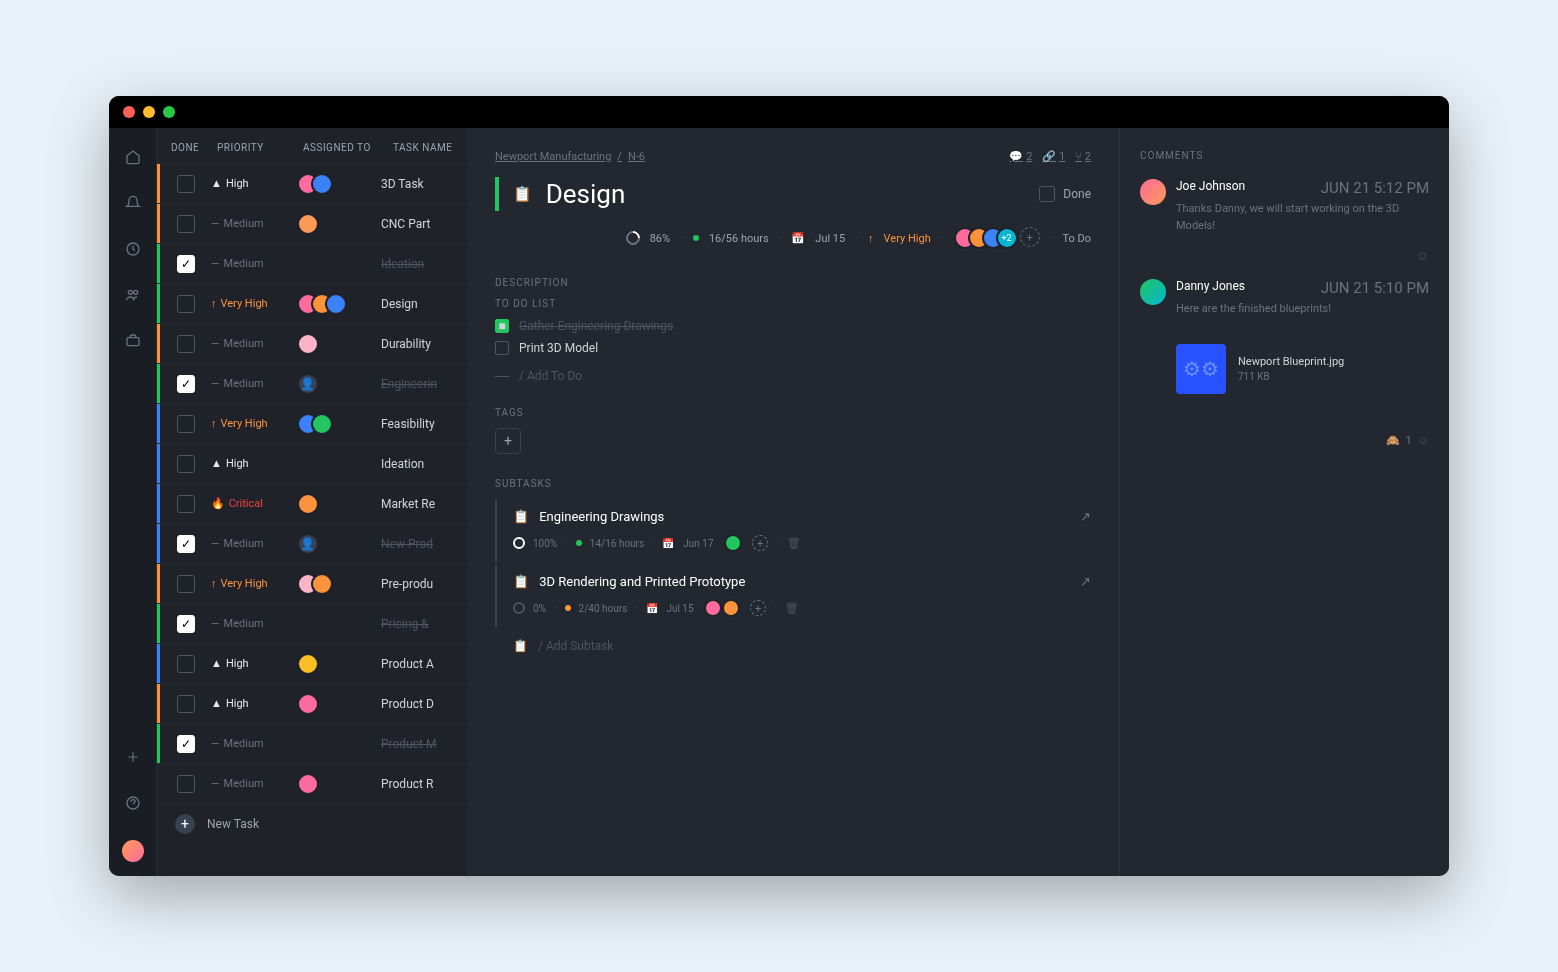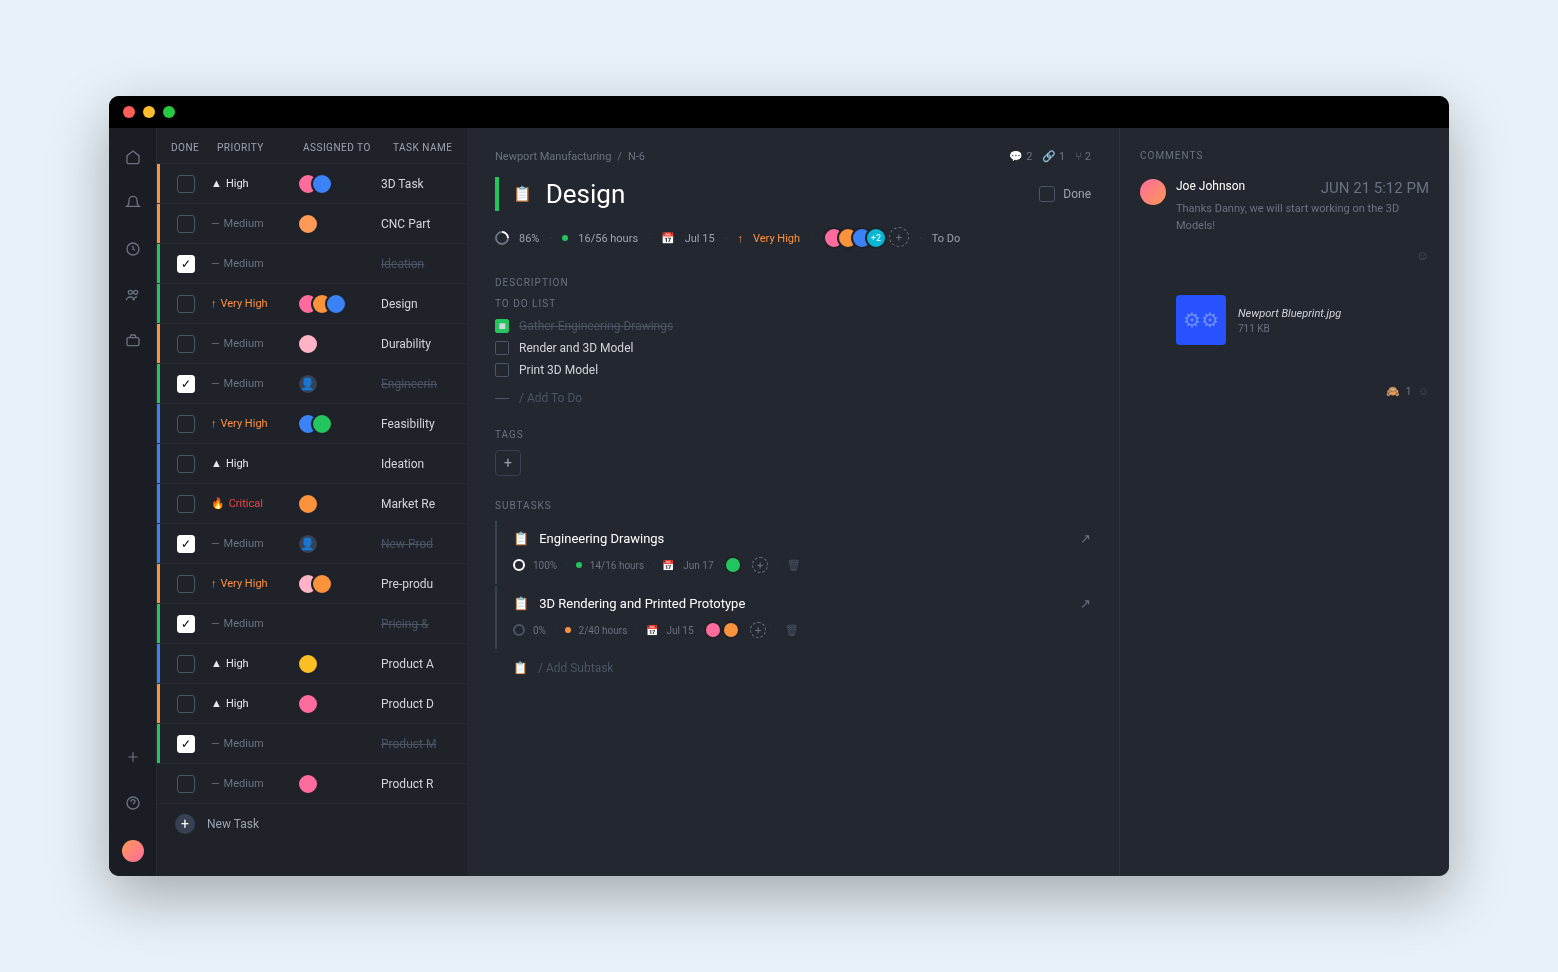--- a/index.html
+++ b/index.html
@@ -31,32 +31,32 @@
 .chk.checked{background:#fff;border-color:#fff;color:#000;}
 .pri-high{color:#e5e7eb;} .pri-medium{color:#6b7280;} .pri-vhigh{color:#fb923c;} .pri-crit{color:#ef4444;}
 .strike{text-decoration:line-through;color:#4b5563 !important;}
 .av{width:22px;height:22px;border-radius:50%;border:2px solid #1f2329;margin-left:-8px;display:inline-block;}
 .av:first-child{margin-left:0;}
 .av-empty{background:#374151;display:flex;align-items:center;justify-content:center;color:#6b7280;}
 .newtask{display:flex;align-items:center;height:40px;padding-left:18px;gap:12px;color:#9ca3af;font-size:12px;border-top:1px solid #262a33;}
 .plus-circle{width:20px;height:20px;border-radius:50%;background:#374151;display:flex;align-items:center;justify-content:center;color:#fff;font-size:14px;}
 
 .detail{flex:1;background:#23272f;padding:22px 28px;overflow:auto;color:#d1d5db;font-size:13px;display:flex;flex-direction:column;}
-.breadcrumb{display:flex;justify-content:space-between;color:#6b7280;font-size:11px;margin-bottom:14px;}
+.breadcrumb{display:flex;justify-content:space-between;color:#6b7280;font-size:11px;margin-bottom:14px;text-decoration:underline;}
 .bc-left{display:flex;gap:6px;}
 .bc-right{display:flex;gap:10px;align-items:center;}
 .bc-stat{display:flex;align-items:center;gap:3px;}
 .title-row{display:flex;align-items:center;justify-content:space-between;margin-bottom:16px;}
 .title-left{display:flex;align-items:center;gap:14px;}
 .title-bar{width:4px;height:34px;background:#22c55e;}
 .clip-icon{color:#3b82f6;font-size:15px;}
 .title-text{font-size:26px;color:#fff;}
 .done-toggle{display:flex;align-items:center;gap:8px;color:#9ca3af;font-size:12px;}
 .done-chk{width:16px;height:16px;border:1.5px solid #4b5563;border-radius:3px;}
-.meta-row{display:flex;align-items:center;gap:10px;font-size:11px;color:#9ca3af;margin-bottom:28px;flex-wrap:wrap;}
+.meta-row{display:flex;align-items:center;gap:10px;font-size:11px;color:#9ca3af;margin-bottom:28px;flex-wrap:wrap;justify-content:flex-end;}
 .meta-sep{color:#374151;}
 .progress-icon{width:14px;height:14px;border:2px solid #6b7280;border-radius:50%;border-top-color:#fff;transform:rotate(45deg);display:inline-block;}
 .dot{width:6px;height:6px;border-radius:50%;display:inline-block;}
 .dot-green{background:#22c55e;}
 .dot-orange{background:#fb923c;}
 .cal-icon{display:inline-flex;align-items:center;}
 .avs{display:flex;}
 .add-av{width:20px;height:20px;border-radius:50%;border:1px dashed #6b7280;display:flex;align-items:center;justify-content:center;color:#6b7280;font-size:11px;margin-left:2px;}
 .sect-label{font-size:10px;letter-spacing:1px;color:#6b7280;margin-bottom:10px;}
 .desc-text{color:#d1d5db;font-size:13px;margin-bottom:26px;}
@@ -81,21 +81,21 @@
 .comment{display:flex;gap:10px;margin-bottom:10px;}
 .com-av{width:26px;height:26px;border-radius:50%;flex-shrink:0;}
 .com-body{flex:1;}
 .com-head{display:flex;justify-content:space-between;margin-bottom:4px;}
 .com-name{color:#fff;font-size:12px;}
 .com-date{color:#6b7280;font-size:15px;}
 .com-text{color:#6b7280;font-size:11px;line-height:1.5;}
 .com-react{text-align:right;color:#4b5563;font-size:13px;margin:4px 0 16px 0;}
 .attachment{display:flex;gap:12px;margin:16px 0 10px 36px;align-items:center;}
 .att-thumb{width:50px;height:50px;background:#2952ff;border-radius:4px;display:flex;align-items:center;justify-content:center;color:#6b8fff;font-size:20px;}
-.att-name{color:#d1d5db;font-size:11px;font-style:italic;}
+.att-name{color:#d1d5db;font-size:11px;}
 .att-size{color:#6b7280;font-size:10px;margin-top:3px;}
 .react-row{text-align:right;color:#6b7280;font-size:11px;margin-top:30px;display:flex;justify-content:flex-end;align-items:center;gap:6px;}
 .com-spacer{flex:1;}
 .com-input{background:#2d323b;padding:10px 12px;color:#6b7280;font-size:11px;border-radius:3px;}
 svg{display:block;}
 </style>
 </head>
 <body>
 
 <div class="window">
@@ -392,24 +392,20 @@
       <div class="sect-label">DESCRIPTION</div>
 
       <div class="sect-label">TO DO LIST</div>
       <div id="todos">
           <div class="todo-item">
             <div class="todo-chk done">■</div>
             <span class="strike">Gather Engineering Drawings</span>
           </div>
           <div class="todo-item">
             <div class="todo-chk "></div>
-            <span class="">Render and 3D Model</span>
-          </div>
-          <div class="todo-item">
-            <div class="todo-chk "></div>
             <span class="">Print 3D Model</span>
           </div>
         </div>
       <div class="todo-add">
         <div class="dash"></div>
           <span>/ Add To Do</span>
       </div>
 
       <div class="sect-label">TAGS</div>
       <div class="tag-add">+</div>
@@ -480,20 +476,30 @@
         <div class="com-body">
           <div class="com-head">
             <span class="com-name">Joe Johnson</span>
             <span class="com-date">JUN 21 5:12 PM</span>
           </div>
           <div class="com-text">Thanks Danny, we will start working on the 3D Models!</div>
         </div>
       </div>
       <div class="com-react">☺</div>
 
+      <div class="comment">
+        <div class="com-av" style="background:linear-gradient(135deg,#22c55e,#06b6d4)"></div>
+        <div class="com-body">
+          <div class="com-head">
+            <span class="com-name">Danny Jones</span>
+            <span class="com-date">JUN 21 5:10 PM</span>
+          </div>
+          <div class="com-text">Here are the finished blueprints!</div>
+        </div>
+      </div>
 
       <div class="attachment">
         <div class="att-thumb">⚙⚙</div>
         <div>
           <div class="att-name">Newport Blueprint.jpg</div>
           <div class="att-size">711 KB</div>
         </div>
       </div>
       <div class="react-row">
         <span>🙈</span>

